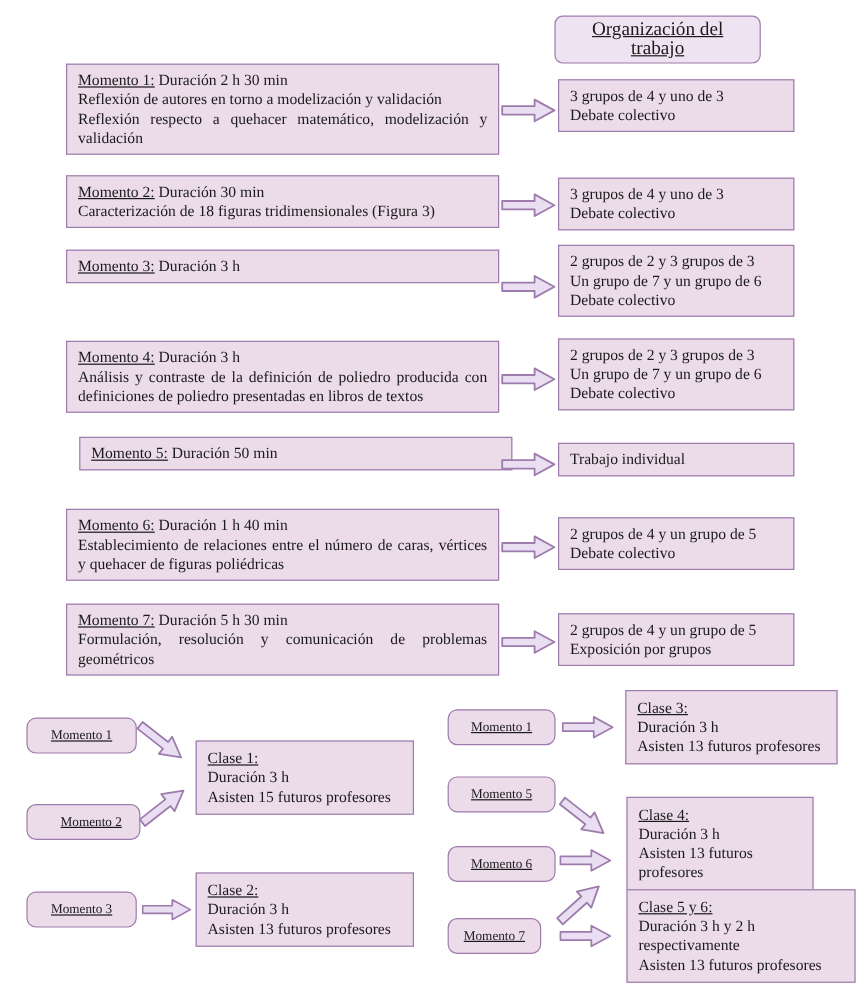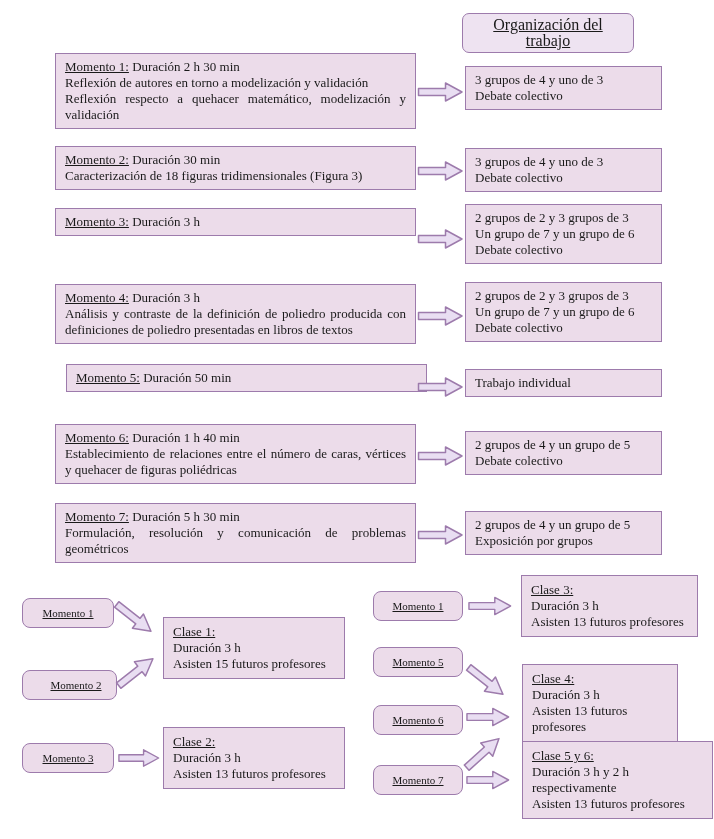--- a/index.html
+++ b/index.html
@@ -229,21 +229,21 @@
         <polygon points="1,7.5 28,7.5 28,2 44.5,11 28,20 28,14.5 1,14.5"></polygon>
       </svg>
   </span>
 
   <span class="arrow rot-up42" style="left:459px;top:742px;width:48px;height:22px;">
     <svg viewBox="0 0 46 22">
         <polygon points="1,7.5 28,7.5 28,2 44.5,11 28,20 28,14.5 1,14.5"></polygon>
       </svg>
   </span>
 
-  <div class="box tag-box" style="left:373px;top:765px;width:90px;">
+  <div class="box tag-box" style="left:373px;top:765px;width:78px;">
     <span class="u">Momento 7</span>
   </div>
   <span class="arrow" style="left:466px;top:769px;width:44px;height:22px;">
     <svg viewBox="0 0 46 22">
         <polygon points="1,7.5 28,7.5 28,2 44.5,11 28,20 28,14.5 1,14.5"></polygon>
       </svg>
   </span>
   <div class="box clase-box" style="left:522px;top:741px;width:191px;">
     <div><span class="u">Clase 5 y 6:</span></div>
     <div>Duración 3 h y 2 h</div>

